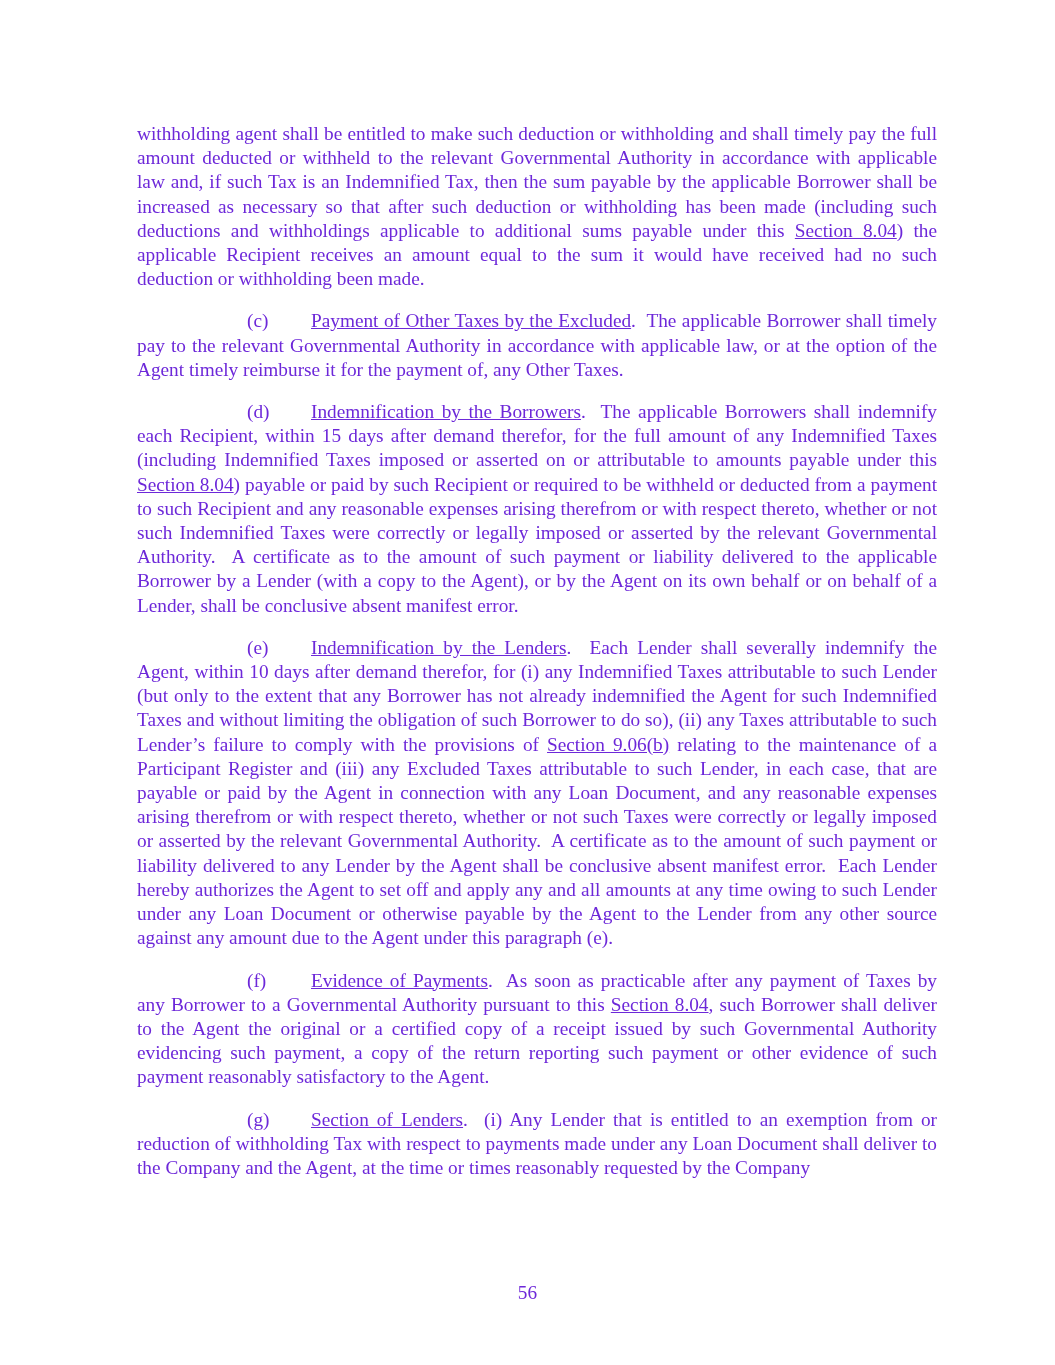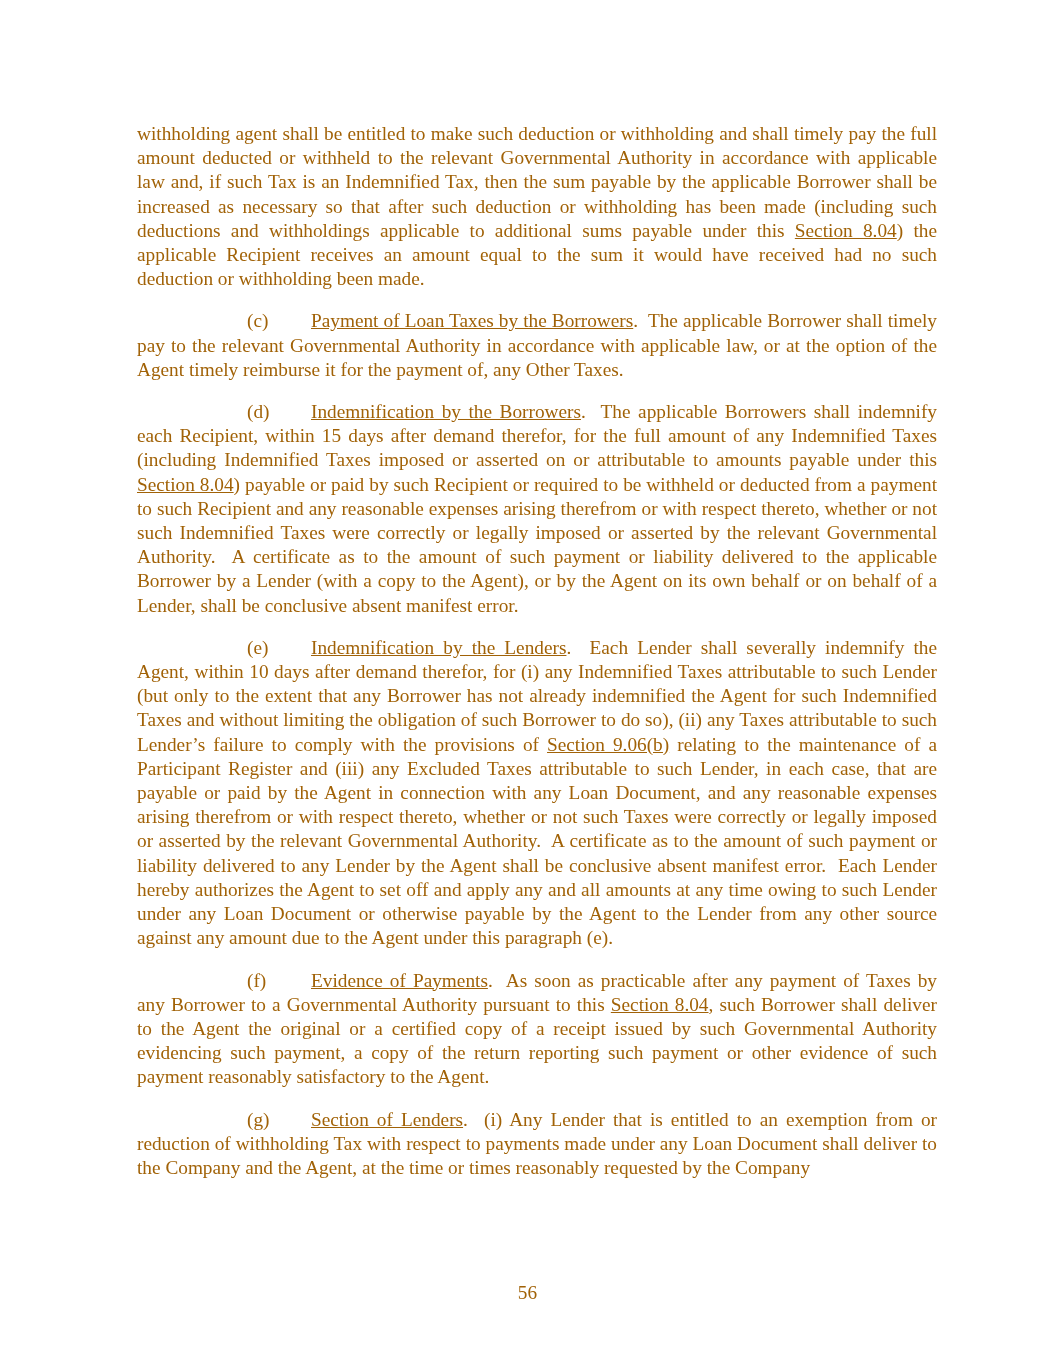--- a/index.html
+++ b/index.html
@@ -5,21 +5,21 @@
   html, body {
     margin: 0;
     padding: 0;
     background: #ffffff;
   }
   .page {
     position: relative;
     width: 1055px;
     height: 1365px;
     background: #ffffff;
-    color: #a16207;
+    color: #6d28d9;
     font-family: "Liberation Serif", serif;
     overflow: hidden;
   }
   .content {
     position: absolute;
     left: 137px;
     top: 122px;
     width: 800px;
   }
   p.para {
@@ -52,21 +52,21 @@
   }
 </style>
 </head>
 <body>
 
 <div class="page">
   <div class="content">
 
     <p class="para continuation"><span>withholding agent shall be entitled to make such deduction or withholding and shall timely pay the full amount deducted or withheld to the relevant Governmental Authority in accordance with applicable law and, if such Tax is an Indemnified Tax, then the sum payable by the applicable Borrower shall be increased as necessary so that after such deduction or withholding has been made (including such deductions and withholdings applicable to additional sums payable under this </span><span class="u">Section 8.04</span><span>) the applicable Recipient receives an amount equal to the sum it would have received had no such deduction or withholding been made.</span></p>
 
-    <p class="para"><span class="label">(c)</span><span class="u">Payment of Loan Taxes by the Borrowers</span><span>.  The applicable Borrower shall timely pay to the relevant Governmental Authority in accordance with applicable law, or at the option of the Agent timely reimburse it for the payment of, any Other Taxes.</span></p>
+    <p class="para"><span class="label">(c)</span><span class="u">Payment of Other Taxes by the Excluded</span><span>.  The applicable Borrower shall timely pay to the relevant Governmental Authority in accordance with applicable law, or at the option of the Agent timely reimburse it for the payment of, any Other Taxes.</span></p>
 
     <p class="para"><span class="label">(d)</span><span class="u">Indemnification by the Borrowers</span><span>.  The applicable Borrowers shall indemnify each Recipient, within 15 days after demand therefor, for the full amount of any Indemnified Taxes (including Indemnified Taxes imposed or asserted on or attributable to amounts payable under this </span><span class="u">Section 8.04</span><span>) payable or paid by such Recipient or required to be withheld or deducted from a payment to such Recipient and any reasonable expenses arising therefrom or with respect thereto, whether or not such Indemnified Taxes were correctly or legally imposed or asserted by the relevant Governmental Authority.  A certificate as to the amount of such payment or liability delivered to the applicable Borrower by a Lender (with a copy to the Agent), or by the Agent on its own behalf or on behalf of a Lender, shall be conclusive absent manifest error.</span></p>
 
     <p class="para"><span class="label">(e)</span><span class="u">Indemnification by the Lenders</span><span>.  Each Lender shall severally indemnify the Agent, within 10 days after demand therefor, for (i) any Indemnified Taxes attributable to such Lender (but only to the extent that any Borrower has not already indemnified the Agent for such Indemnified Taxes and without limiting the obligation of such Borrower to do so), (ii) any Taxes attributable to such Lender’s failure to comply with the provisions of </span><span class="u">Section 9.06(b)</span><span> relating to the maintenance of a Participant Register and (iii) any Excluded Taxes attributable to such Lender, in each case, that are payable or paid by the Agent in connection with any Loan Document, and any reasonable expenses arising therefrom or with respect thereto, whether or not such Taxes were correctly or legally imposed or asserted by the relevant Governmental Authority.  A certificate as to the amount of such payment or liability delivered to any Lender by the Agent shall be conclusive absent manifest error.  Each Lender hereby authorizes the Agent to set off and apply any and all amounts at any time owing to such Lender under any Loan Document or otherwise payable by the Agent to the Lender from any other source against any amount due to the Agent under this paragraph (e).</span></p>
 
     <p class="para"><span class="label">(f)</span><span class="u">Evidence of Payments</span><span>.  As soon as practicable after any payment of Taxes by any Borrower to a Governmental Authority pursuant to this </span><span class="u">Section 8.04</span><span>, such Borrower shall deliver to the Agent the original or a certified copy of a receipt issued by such Governmental Authority evidencing such payment, a copy of the return reporting such payment or other evidence of such payment reasonably satisfactory to the Agent.</span></p>
 
     <p class="para"><span class="label">(g)</span><span class="u">Section of Lenders</span><span>.  (i) Any Lender that is entitled to an exemption from or reduction of withholding Tax with respect to payments made under any Loan Document shall deliver to the Company and the Agent, at the time or times reasonably requested by the Company</span></p>
 
   </div>

